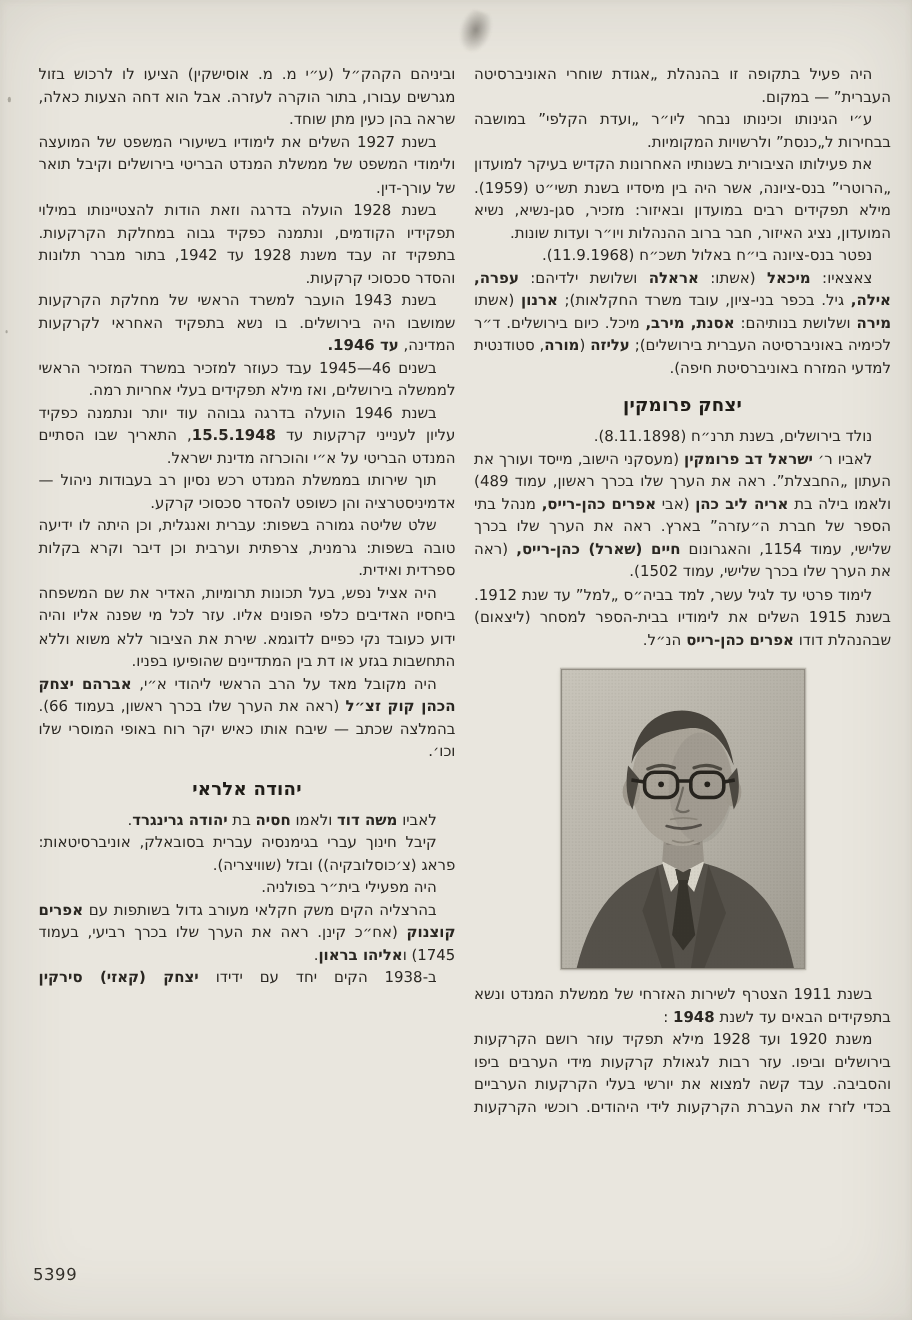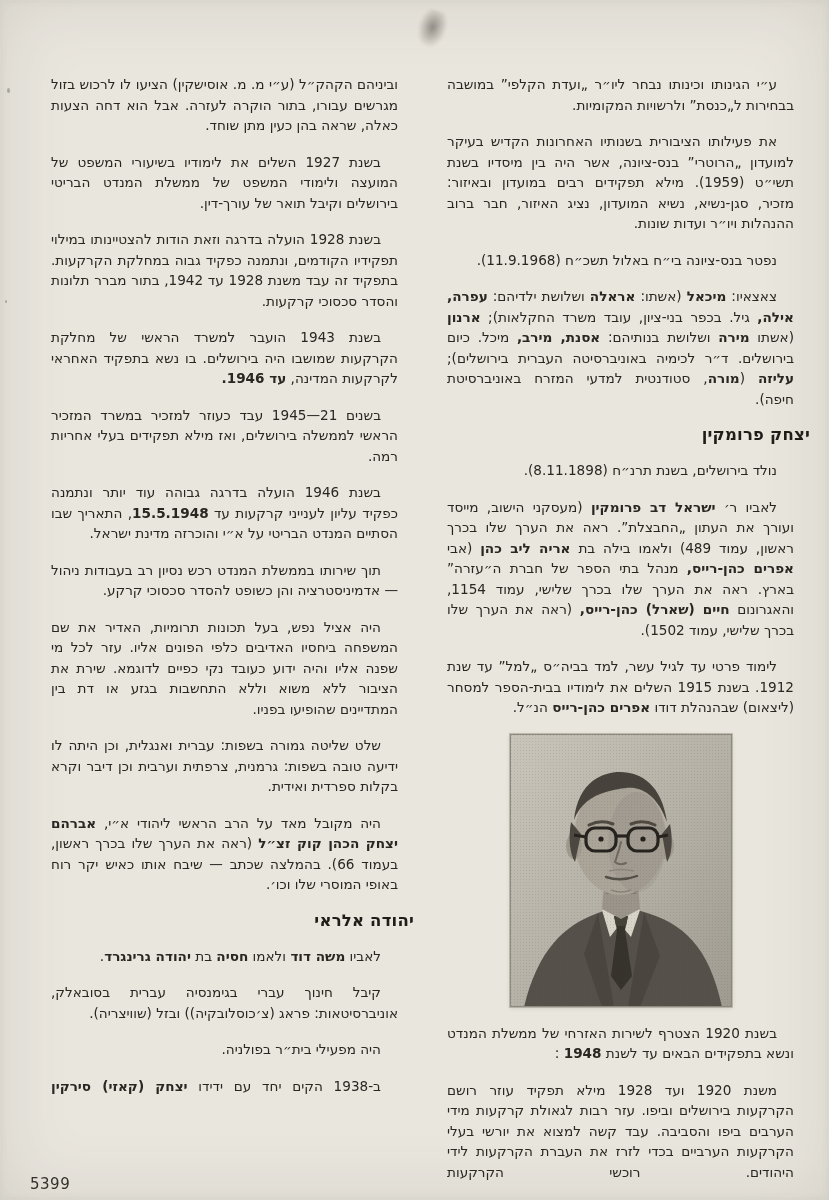--- a/index.html
+++ b/index.html
@@ -14,46 +14,46 @@
     color:#2a2722;
   }
   .columns{
     direction:rtl;
     display:flex;
     gap:17px;
     padding:58px 19px 0 35px;
   }
   .col{flex:1 1 0;min-width:0;}
   .col p{
-    margin:16px;
+    margin:0;
     font-size:13.6px;
     line-height:20.5px;
     text-align:justify;
   }
   .ind{text-indent:17px;}
   .jl{text-align-last:justify;}
   .bold{font-weight:bold;}
   h2{
     margin:14px 0 9px;
     font-size:16.5px;
     font-weight:bold;
-    text-align:right;
+    text-align:center;
     letter-spacing:.2px;
     color:#201d18;
   }
   figure.photo{
     margin:16px auto 13px;
     width:222px;height:273px;
     padding:0;
     box-shadow:0 0 0 1px rgba(120,115,104,.35), 0 1px 4px rgba(80,75,60,.18);
   }
   figure.photo svg{display:block;}
   .pagenum{
     position:absolute;
-    left:30px;top:1175px;
+    left:30px;top:1150px;
     direction:ltr;
     font-size:15px;
     letter-spacing:.5px;
     color:#33302a;
   }
   .smudge{
     position:absolute;
     left:418px;top:10px;
     width:28px;height:38px;
     background:radial-gradient(ellipse at 50% 45%, rgba(58,53,46,.5) 0%, rgba(58,53,46,.18) 45%, rgba(58,53,46,0) 72%);
@@ -68,20 +68,21 @@
 <body>
 
 <div class="page">
   <div class="smudge"></div>
   <div class="speck s1"></div>
   <div class="speck s2"></div>
 
   <div class="columns">
 
     <section class="col">
+      <p class="ind">היה פעיל בתקופה זו בהנהלת „אגודת שוחרי האוניברסיטה העברית” — במקום.</p>
       <p class="ind">ע״י הגינותו וכינותו נבחר ליו״ר „ועדת הקלפי” במושבה בבחירות ל„כנסת” ולרשויות המקומיות.</p>
       <p class="ind">את פעילותו הציבורית בשנותיו האחרונות הקדיש בעיקר למועדון „הרוטרי” בנס-ציונה, אשר היה בין מיסדיו בשנת תשי״ט (1959). מילא תפקידים רבים במועדון ובאיזור: מזכיר, סגן-נשיא, נשיא המועדון, נציג האיזור, חבר ברוב ההנהלות ויו״ר ועדות שונות.</p>
       <p class="ind">נפטר בנס-ציונה בי״ח באלול תשכ״ח (11.9.1968).</p>
       <p class="ind"><span>צאצאיו: </span><span class="bold">מיכאל</span><span> (אשתו: </span><span class="bold">אראלה</span><span> ושלושת ילדיהם: </span><span class="bold">עפרה, אילה,</span><span> גיל. בכפר בני-ציון, עובד משרד החקלאות); </span><span class="bold">ארנון</span><span> (אשתו </span><span class="bold">מירה</span><span> ושלושת בנותיהם: </span><span class="bold">אסנת, מירב,</span><span> מיכל. כיום בירושלים. ד״ר לכימיה באוניברסיטה העברית בירושלים); </span><span class="bold">עליזה</span><span> (</span><span class="bold">מורה</span><span>, סטודנטית למדעי המזרח באוניברסיטת חיפה).</span></p>
 
       <h2>יצחק פרומקין</h2>
 
       <p class="ind">נולד בירושלים, בשנת תרנ״ח (8.11.1898).</p>
       <p class="ind"><span>לאביו ר׳ </span><span class="bold">ישראל דב פרומקין</span><span> (מעסקני הישוב, מייסד ועורך את העתון „החבצלת”. ראה את הערך שלו בכרך ראשון, עמוד 489) ולאמו בילה בת </span><span class="bold">אריה ליב כהן</span><span> (אבי </span><span class="bold">אפרים כהן-רייס,</span><span> מנהל בתי הספר של חברת ה״עזרה” בארץ. ראה את הערך שלו בכרך שלישי, עמוד 1154, והאגרונום </span><span class="bold">חיים (שארל) כהן-רייס,</span><span> (ראה את הערך שלו בכרך שלישי, עמוד 1502).</span></p>
       <p class="ind"><span>לימוד פרטי עד לגיל עשר, למד בביה״ס „למל” עד שנת 1912. בשנת 1915 השלים את לימודיו בבית-הספר למסחר (ליצאום) שבהנהלת דודו </span><span class="bold">אפרים כהן-רייס</span><span> הנ״ל.</span></p>
@@ -138,40 +139,41 @@
           <path d="M111 108 C 109 117 107 122 105 128 Q 110 132 116 129" stroke="#6e6960" stroke-width="2" fill="none" stroke-linecap="round"></path>
           <path d="M99 137 Q 111 134 124 137" stroke="#8b857a" stroke-width="1.5" fill="none"></path>
           <path d="M96 143 Q 111 148 127 142" stroke="#544f49" stroke-width="2.4" fill="none" stroke-linecap="round"></path>
           <path d="M101 156 Q 111 160 121 156" stroke="#8b857a" stroke-width="1.5" fill="none"></path>
 
           <rect width="222" height="273" fill="url(#ht)"></rect>
           <rect x="0.5" y="0.5" width="221" height="272" fill="none" stroke="#8e8a80" stroke-width="1"></rect>
         </svg>
       </figure>
 
-      <p class="ind"><span>בשנת 1920 הצטרף לשירות האזרחי של ממשלת המנדט ונשא בתפקידים הבאים עד לשנת </span><span class="bold">1948</span><span> :</span></p>
+      <p class="ind"><span>בשנת 1911 הצטרף לשירות האזרחי של ממשלת המנדט ונשא בתפקידים הבאים עד לשנת </span><span class="bold">1948</span><span> :</span></p>
       <p class="ind jl">משנת 1920 ועד 1928 מילא תפקיד עוזר רושם הקרקעות בירושלים וביפו. עזר רבות לגאולת קרקעות מידי הערבים ביפו והסביבה. עבד קשה למצוא את יורשי בעלי הקרקעות הערביים בכדי לזרז את העברת הקרקעות לידי היהודים. רוכשי הקרקעות</p>
     </section>
 
     <section class="col">
       <p>וביניהם הקהק״ל (ע״י מ. מ. אוסישקין) הציעו לו לרכוש בזול מגרשים עבורו, בתור הוקרה לעזרה. אבל הוא דחה הצעות כאלה, שראה בהן כעין מתן שוחד.</p>
       <p class="ind">בשנת 1927 השלים את לימודיו בשיעורי המשפט של המועצה ולימודי המשפט של ממשלת המנדט הבריטי בירושלים וקיבל תואר של עורך-דין.</p>
       <p class="ind">בשנת 1928 הועלה בדרגה וזאת הודות להצטיינותו במילוי תפקידיו הקודמים, ונתמנה כפקיד גבוה במחלקת הקרקעות. בתפקיד זה עבד משנת 1928 עד 1942, בתור מברר תלונות והסדר סכסוכי קרקעות.</p>
       <p class="ind"><span>בשנת 1943 הועבר למשרד הראשי של מחלקת הקרקעות שמושבו היה בירושלים. בו נשא בתפקיד האחראי לקרקעות המדינה, </span><span class="bold">עד 1946.</span></p>
-      <p class="ind">בשנים 21—1945 עבד כעוזר למזכיר במשרד המזכיר הראשי לממשלה בירושלים, ואז מילא תפקידים בעלי אחריות רמה.</p>
+      <p class="ind">בשנים 46—1945 עבד כעוזר למזכיר במשרד המזכיר הראשי לממשלה בירושלים, ואז מילא תפקידים בעלי אחריות רמה.</p>
       <p class="ind"><span>בשנת 1946 הועלה בדרגה גבוהה עוד יותר ונתמנה כפקיד עליון לענייני קרקעות עד </span><span class="bold">15.5.1948</span><span>, התאריך שבו הסתיים המנדט הבריטי על א״י והוכרזה מדינת ישראל.</span></p>
       <p class="ind">תוך שירותו בממשלת המנדט רכש נסיון רב בעבודות ניהול — אדמיניסטרציה והן כשופט להסדר סכסוכי קרקע.</p>
+      <p class="ind">שלט שליטה גמורה בשפות: עברית ואנגלית, וכן היתה לו ידיעה טובה בשפות: גרמנית, צרפתית וערבית וכן דיבר וקרא בקלות ספרדית ואידית.</p>
       <p class="ind">היה אציל נפש, בעל תכונות תרומיות, האדיר את שם המשפחה ביחסיו האדיבים כלפי הפונים אליו. עזר לכל מי שפנה אליו והיה ידוע כעובד נקי כפיים לדוגמא. שירת את הציבור ללא משוא וללא התחשבות בגזע או דת בין המתדיינים שהופיעו בפניו.</p>
-      <p class="ind">שלט שליטה גמורה בשפות: עברית ואנגלית, וכן היתה לו ידיעה טובה בשפות: גרמנית, צרפתית וערבית וכן דיבר וקרא בקלות ספרדית ואידית.</p>
       <p class="ind"><span>היה מקובל מאד על הרב הראשי ליהודי א״י, </span><span class="bold">אברהם יצחק הכהן קוק זצ״ל</span><span> (ראה את הערך שלו בכרך ראשון, בעמוד 66). בהמלצה שכתב — שיבח אותו כאיש יקר רוח באופי המוסרי שלו וכו׳.</span></p>
 
       <h2>יהודה אלראי</h2>
 
       <p class="ind"><span>לאביו </span><span class="bold">משה דוד</span><span> ולאמו </span><span class="bold">חסיה</span><span> בת </span><span class="bold">יהודה גרינגרד</span><span>.</span></p>
       <p class="ind">קיבל חינוך עברי בגימנסיה עברית בסובאלק, אוניברסיטאות: פראג (צ׳כוסלובקיה)) ובזל (שוויצריה).</p>
       <p class="ind">היה מפעילי בית״ר בפולניה.</p>
+      <p class="ind"><span>בהרצליה הקים משק חקלאי מעורב גדול בשותפות עם </span><span class="bold">אפרים קוצנוק</span><span> (אח״כ קינן. ראה את הערך שלו בכרך רביעי, בעמוד 1745) ו</span><span class="bold">אליהו בראון</span><span>.</span></p>
       <p class="ind jl"><span>ב-1938 הקים יחד עם ידידו </span><span class="bold">יצחק (קאזי) סירקין</span></p>
     </section>
 
   </div>
 
   <div class="pagenum">5399</div>
 </div>
 
 </body></html>

